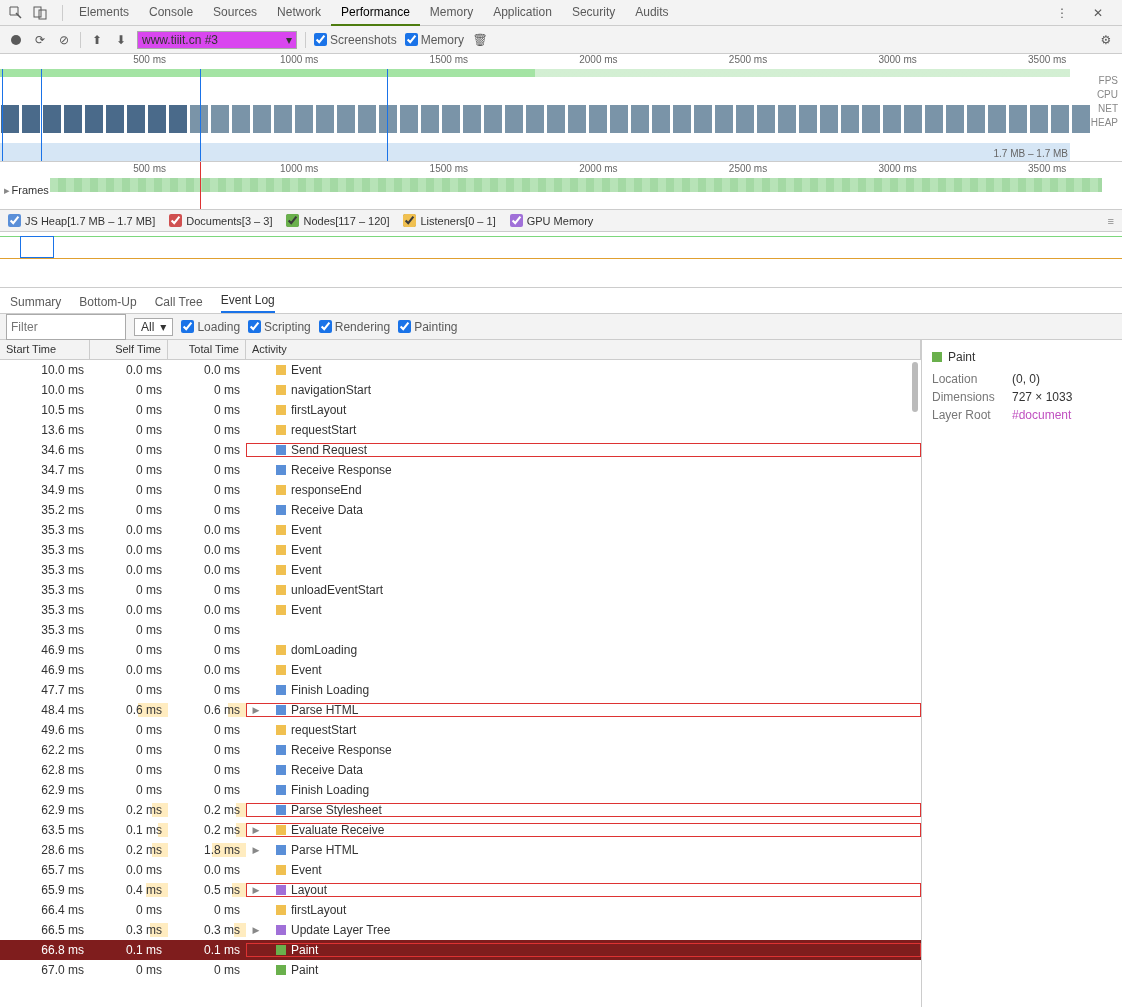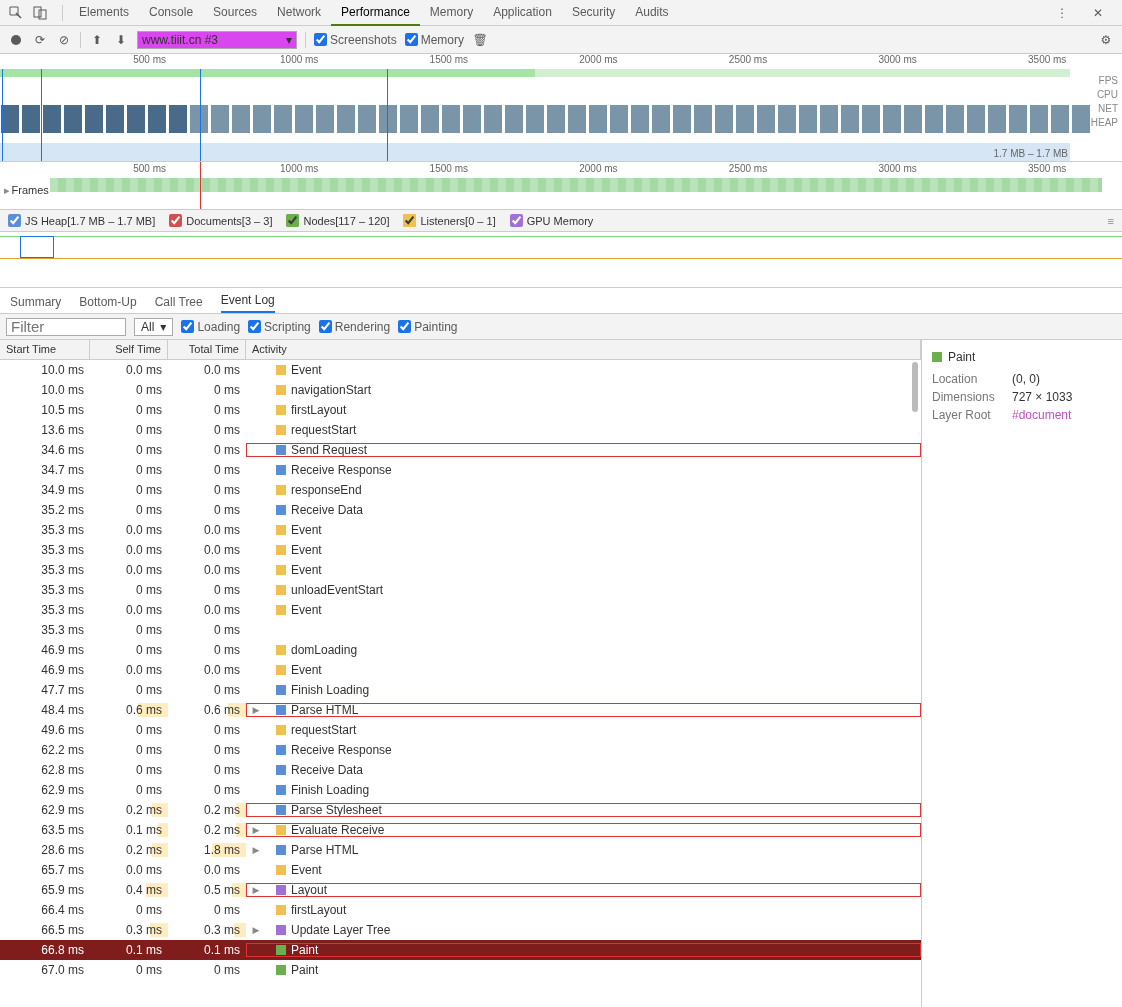--- a/index.html
+++ b/index.html
@@ -39,21 +39,21 @@
 .mem-legend .item { display:inline-flex; align-items:center; gap:4px; }
 .mem-legend .menu { margin-left:auto; color:#888; cursor:pointer; }
 .mem-chart { height: 56px; border-bottom:1px solid #ccc; position:relative; background:#fff; }
 .mem-chart .box { position:absolute; top:4px; left:20px; width:34px; height:22px; border:1px solid #1a73e8; }
 .mem-chart .line-top { position:absolute; top:4px; left:0; right:0; height:1px; background:#7dd87d; }
 .mem-chart .line-mid { position:absolute; top:26px; left:0; right:0; height:1px; background:#e0a030; }
 .tabs2 { height: 26px; display:flex; align-items:flex-end; gap:18px; border-bottom:1px solid #ccc; padding:0 10px; color:#5a5a5a; }
 .tabs2 .t { padding:4px 0; cursor:pointer; }
 .tabs2 .t.active { color:#333; border-bottom:2px solid #1a73e8; }
 .filterbar { height: 26px; display:flex; align-items:center; gap:8px; border-bottom:1px solid #ccc; padding:0 6px; background:#f3f3f3; }
-.filterbar input[type=text] { width:120px; height:18px; border:1px solid #aaa; padding:0 4px; font-size:15px; }
+.filterbar input[type=text] { width:120px; height:26px; border:1px solid #aaa; padding:0 4px; font-size:12px; }
 .filterbar .all { display:flex; align-items:center; border:1px solid #aaa; height:18px; padding:0 6px; background:#fff; gap:6px; }
 .main { display:flex; height: calc(1007px - 26px - 28px - 108px - 48px - 22px - 56px - 26px - 26px); }
 .table-wrap { flex:1; position:relative; border-right:1px solid #ccc; display:flex; flex-direction:column; }
 .thead { display:flex; height:20px; border-bottom:1px solid #ccc; background:#f3f3f3; font-size:11px; }
 .thead .c { padding:3px 6px; border-right:1px solid #ccc; }
 .c-start { width:90px; text-align:left; }
 .c-self { width:78px; text-align:right; }
 .c-total { width:78px; text-align:right; }
 .c-act { flex:1; text-align:left; }
 .tbody { flex:1; overflow-y:scroll; position:relative; }

